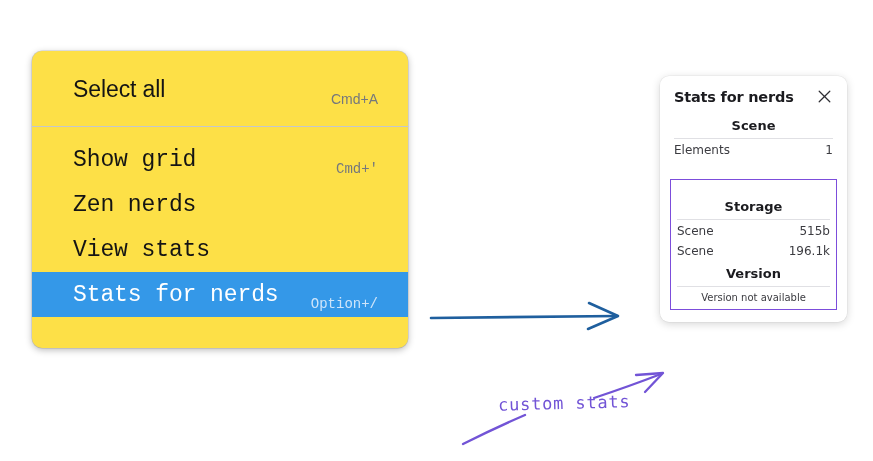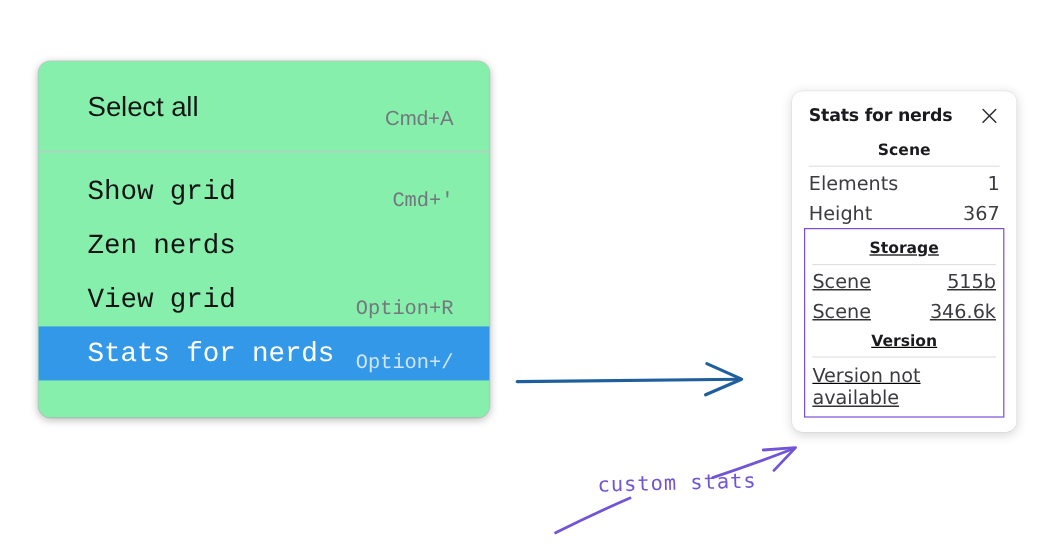--- a/index.html
+++ b/index.html
@@ -16,21 +16,21 @@
     -webkit-font-smoothing: antialiased;
   }
 
   
   #context-menu {
     position: absolute;
     left: 32px;
     top: 51px;
     width: 376px;
     height: 297px;
-    background: #86efac;
+    background: #fde047;
     border-radius: 10px;
     box-shadow: 0 2px 7px rgba(0,0,0,0.28), 0 0 0 0.5px rgba(0,0,0,0.16);
     box-sizing: border-box;
     overflow: hidden;
   }
   .menu-group {
     padding: 6px 0;
   }
   .menu-group.group-top { padding: 16px 0 14px 0; }
   .menu-group.group-bottom { padding: 10px 0 14px 0; font-family: Liberation Mono, monospace; }
@@ -48,21 +48,21 @@
     box-sizing: border-box;
     cursor: default;
   }
   .menu-item .mi-label {
     font-size: 23px;
     color: #141414;
     letter-spacing: -0.1px;
     white-space: nowrap;
   }
   .menu-item .mi-shortcut {
-    font-size: 17px;
+    font-size: 14px;
     color: #74777d;
     white-space: nowrap;
     margin-top: 18px;
   }
   .menu-item.selected {
     background: #3498e8;
   }
   .menu-item.selected .mi-label { color: #ffffff; }
   .menu-item.selected .mi-shortcut { color: #cfe5fa; }
 
@@ -110,39 +110,39 @@
   }
   .sp-rule {
     height: 1px;
     background: #e0e0e4;
     margin: 0 2px 1px 2px;
   }
   .sp-row {
     display: flex;
     justify-content: space-between;
     align-items: baseline;
-    font-size: 16px;
+    font-size: 12px;
     color: #3b3b40;
     padding: 3px 2px 3px 2px;
   }
   .sp-row .sp-key { color: #3b3b40; }
   .sp-row .sp-val { color: #3b3b40; }
   .sp-single {
-    font-size: 16px;
+    font-size: 10px;
     color: #3b3b40;
     padding: 4px 2px 3px 2px;
+    text-align: center;
   }
 
   
   #custom-stats-box {
     border: 1.6px solid #7c4ddb;
-    margin: 0 -2px 0 -2px;
-    padding: 4px 4px 3px 4px;
-    box-sizing: border-box;
-    text-decoration: underline;
+    margin: 19px -2px 0 -2px;
+    padding: 14px 4px 3px 4px;
+    box-sizing: border-box;
   }
 
   
   #annotations {
     position: absolute;
     left: 0;
     top: 0;
     width: 873px;
     height: 461px;
     pointer-events: none;
@@ -175,22 +175,21 @@
 
   <div class="menu-group group-bottom">
     <div class="menu-item">
       <span class="mi-label">Show grid</span>
       <span class="mi-shortcut">Cmd+'</span>
     </div>
     <div class="menu-item">
       <span class="mi-label">Zen nerds</span>
     </div>
     <div class="menu-item">
-      <span class="mi-label">View grid</span>
-      <span class="mi-shortcut">Option+R</span>
+      <span class="mi-label">View stats</span>
     </div>
     <div class="menu-item selected">
       <span class="mi-label">Stats for nerds</span>
       <span class="mi-shortcut">Option+/</span>
     </div>
   </div>
 
 </div>
 
 <div id="stats-panel">
@@ -203,39 +202,35 @@
       </svg>
     </span>
   </div>
 
   <div>
     <div class="sp-section-title">Scene</div>
     <div class="sp-rule"></div>
     <div class="sp-row">
       <span class="sp-key">Elements</span>
       <span class="sp-val">1</span>
-    </div>
-    <div class="sp-row">
-      <span class="sp-key">Height</span>
-      <span class="sp-val">367</span>
     </div>
   </div>
 
   <div id="custom-stats-box">
 
     <div>
       <div class="sp-section-title">Storage</div>
       <div class="sp-rule"></div>
       <div class="sp-row">
         <span class="sp-key">Scene</span>
         <span class="sp-val">515b</span>
       </div>
       <div class="sp-row">
         <span class="sp-key">Scene</span>
-        <span class="sp-val">346.6k</span>
+        <span class="sp-val">196.1k</span>
       </div>
     </div>
 
     <div>
       <div class="sp-section-title">Version</div>
       <div class="sp-rule"></div>
       <div class="sp-single">Version not available</div>
     </div>
 
   </div>

